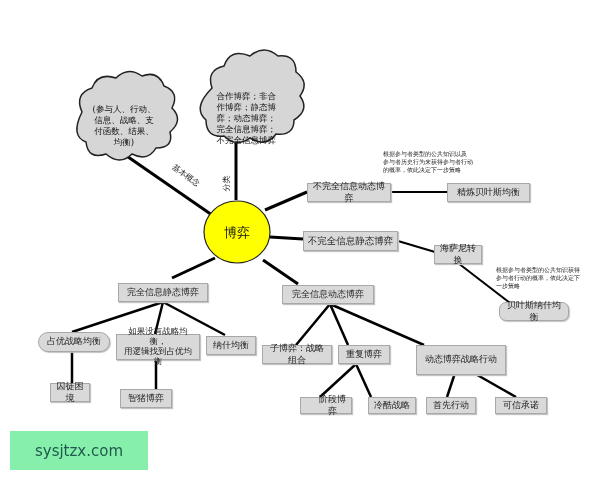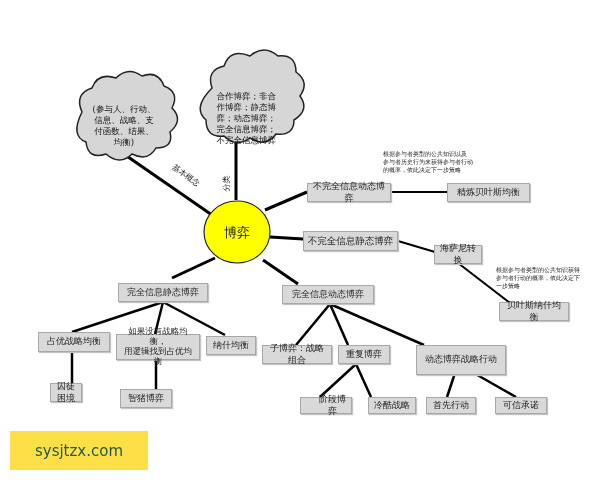--- a/index.html
+++ b/index.html
@@ -12,21 +12,21 @@
     display:flex; align-items:center; justify-content:center; text-align:center;
     font-size:9px; color:#222; line-height:1.25; box-sizing:border-box;
     padding:1px 3px;
   }
   .note { position:absolute; font-size:6px; line-height:1.3; color:#222; }
   .cloud-text { position:absolute; font-size:8.5px; line-height:1.3; color:#111; text-align:center; }
   .center-label { position:absolute; font-size:13px; color:#111; }
   .edge-label { position:absolute; font-size:8px; color:#222; white-space:nowrap; }
   .watermark {
     position:absolute; left:10px; top:431px; width:138px; height:39px;
-    background:#fde047; display:flex; align-items:center; justify-content:center;
+    background:#86efac; display:flex; align-items:center; justify-content:center;
     font-family:"DejaVu Sans","Liberation Sans",sans-serif; font-size:15px; color:#1f5a4a;
   }
 </style>
 </head>
 <body>
 
 <svg id="canvas" width="600" height="480" viewBox="0 0 600 480">
 
   <g stroke="#000" stroke-width="3" fill="none">
     <line x1="118" y1="150" x2="212" y2="215"></line>
@@ -84,28 +84,28 @@
 <div class="node" style="left:447px;top:183px;width:83px;height:19px;">精炼贝叶斯均衡</div>
 <div class="note" style="left:383px;top:150px;width:110px;white-space:pre-line;">根据参与者类型的公共知识以及
 参与者历史行为来获得参与者行动
 的概率，依此决定下一步策略</div>
 
 <div class="node" style="left:303px;top:231px;width:95px;height:20px;font-size:9.5px;">不完全信息静态博弈</div>
 <div class="node" style="left:434px;top:245px;width:48px;height:19px;">海萨尼转换</div>
 <div class="note" style="left:496px;top:266px;width:90px;white-space:pre-line;">根据参与者类型的公共知识获得
 参与者行动的概率，依此决定下
 一步策略</div>
-<div class="node" style="left:499px;top:302px;width:70px;height:19px;">贝叶斯纳什均衡</div>
+<div class="node" style="left:499px;top:302px;width:70px;height:19px;border-radius:7px;">贝叶斯纳什均衡</div>
 
 <div class="node" style="left:118px;top:283px;width:90px;height:19px;">完全信息静态博弈</div>
-<div class="node" style="left:38px;top:332px;width:72px;height:20px;">占优战略均衡</div>
+<div class="node" style="left:38px;top:332px;width:72px;height:20px;border-radius:10px;">占优战略均衡</div>
 <div class="node" style="left:116px;top:334px;width:84px;height:26px;white-space:pre-line;font-size:8.5px;line-height:1.15;">如果没有战略均衡，
 用逻辑找到占优均衡</div>
 <div class="node" style="left:206px;top:336px;width:50px;height:19px;">纳什均衡</div>
-<div class="node" style="left:50px;top:383px;width:32px;height:19px;">囚徒困境</div>
+<div class="node" style="left:50px;top:383px;width:40px;height:19px;">囚徒困境</div>
 <div class="node" style="left:120px;top:389px;width:52px;height:19px;">智猪博弈</div>
 
 <div class="node" style="left:282px;top:285px;width:92px;height:19px;">完全信息动态博弈</div>
 <div class="node" style="left:262px;top:345px;width:70px;height:19px;">子博弈：战略组合</div>
 <div class="node" style="left:338px;top:345px;width:52px;height:19px;">重复博弈</div>
 <div class="node" style="left:416px;top:345px;width:90px;height:30px;">动态博弈战略行动</div>
 <div class="node" style="left:300px;top:397px;width:52px;height:17px;padding-left:16px;">阶段博弈</div>
 <div class="node" style="left:368px;top:397px;width:48px;height:17px;">冷酷战略</div>
 <div class="node" style="left:426px;top:397px;width:50px;height:17px;">首先行动</div>
 <div class="node" style="left:495px;top:397px;width:52px;height:17px;">可信承诺</div>

